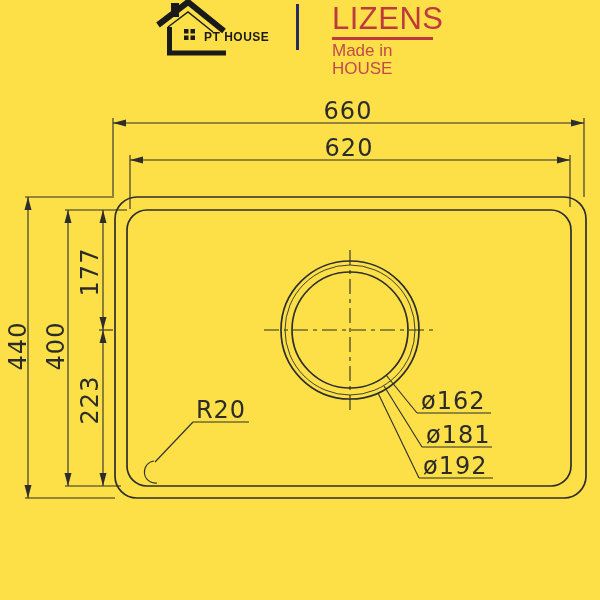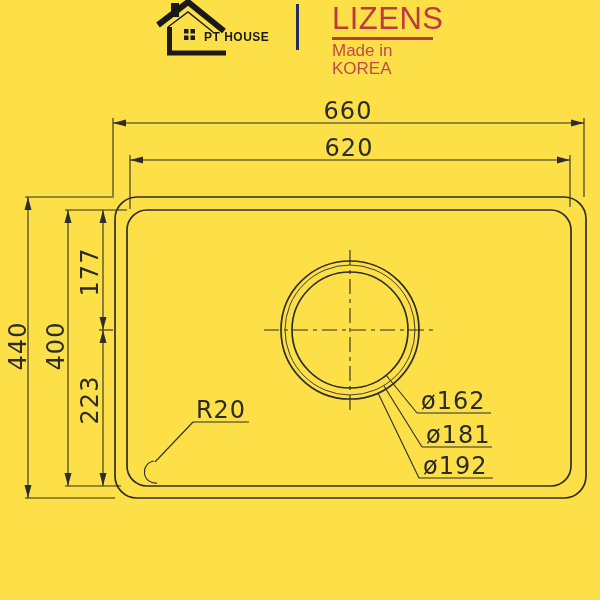--- a/index.html
+++ b/index.html
@@ -49,21 +49,21 @@
         </g>
         <text class="pt-house-text" x="204" y="41" fill="#1a1a1a">PT HOUSE</text>
       </g>
     </svg>
 
     <div class="brand-divider" style="background:#232d5f;"></div>
 
     <div class="lizens">
       <div class="lizens-name" style="color:#bf3a3e;">LIZENS</div>
       <div class="lizens-rule" style="background:#bf3a3e;"></div>
-      <div class="lizens-tagline" style="color:#c24a4e;">Made in KOREA</div>
+      <div class="lizens-tagline" style="color:#c24a4e;">Made in HOUSE</div>
     </div>
   </div>
 
   <svg class="drawing" width="600" height="600" viewBox="0 0 600 600">
 
     <g>
       <rect class="lw-thick" x="115" y="197" width="471" height="301" rx="22" ry="22"></rect>
       <rect class="lw-thick" x="127" y="210" width="444" height="276" rx="20" ry="20"></rect>
     </g>
 

